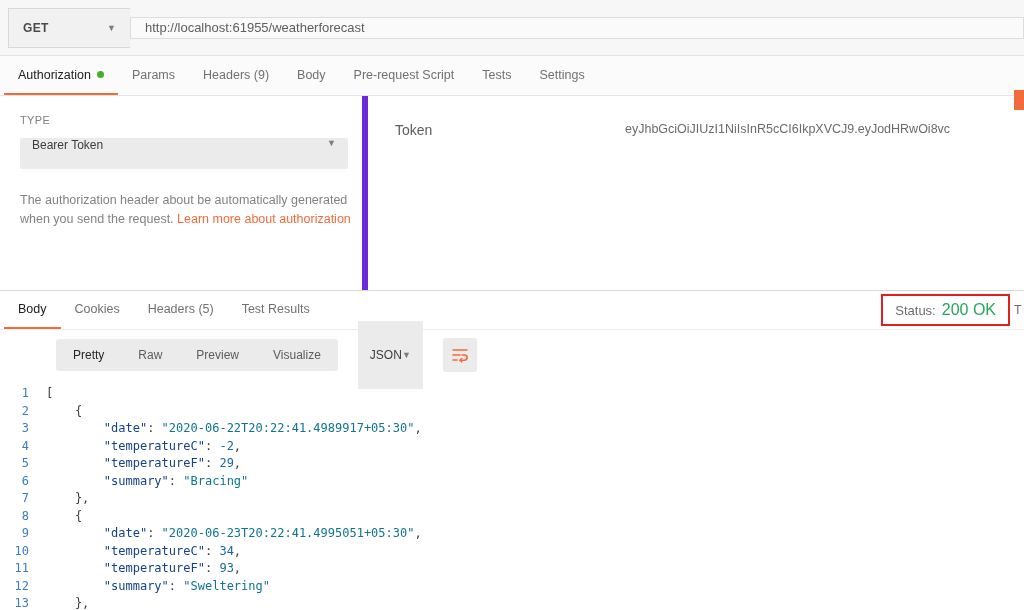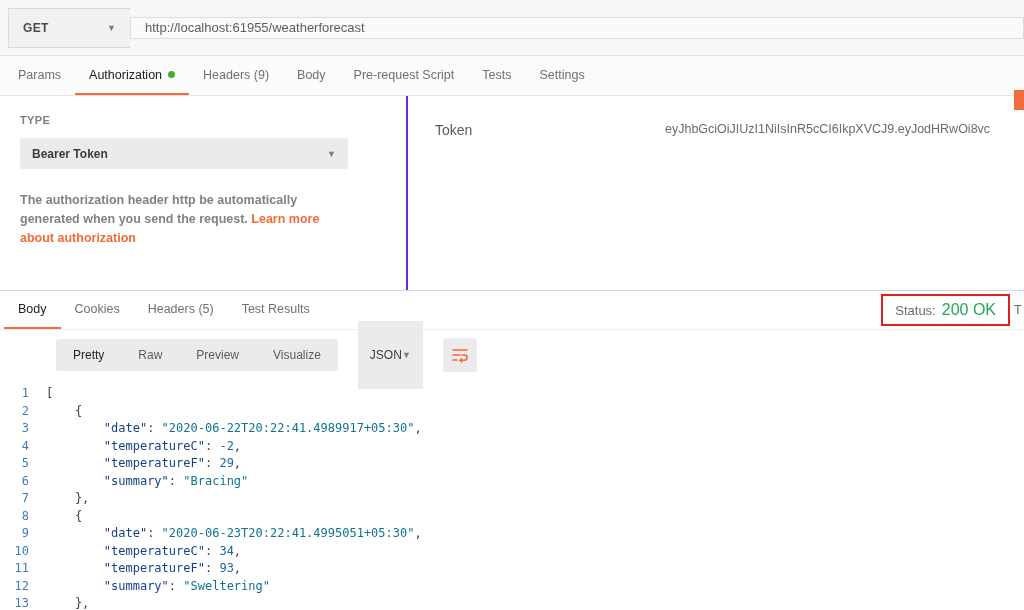--- a/index.html
+++ b/index.html
@@ -20,23 +20,23 @@
   .url-input{flex:1;height:22px;border:1px solid #ddd;background:#fafafa;font-family:"Liberation Sans",sans-serif;font-size:13px;color:#5e5e5e;padding:0 14px;outline:none;}
 
   
   .req-tabs{height:40px;background:#fbfbfb;border-bottom:1px solid #e6e6e6;display:flex;align-items:stretch;padding-left:4px;}
   .tab{display:flex;align-items:center;gap:6px;padding:0 14px;font-size:12.5px;color:#717171;cursor:pointer;border-bottom:2px solid transparent;}
   .tab.active{color:#212121;border-bottom-color:var(--accent);}
   .dot{width:7px;height:7px;border-radius:50%;background:var(--dot-green);display:inline-block;}
 
   
   .auth-panel{height:194px;display:flex;background:#fff;position:relative;}
-  .auth-left{width:408px;border-right:2px solid #6d28d9;padding:18px 20px;font-weight:bold;}
+  .auth-left{width:368px;border-right:6px solid #6d28d9;padding:18px 20px;}
   .type-label{font-size:11px;color:#808080;letter-spacing:.4px;}
-  .type-select{margin-top:12px;width:328px;height:31px;background:#ebebeb;border-radius:2px;display:flex;align-items:center;justify-content:space-between;padding:0 12px;cursor:pointer;}
+  .type-select{margin-top:12px;width:328px;height:31px;background:#ebebeb;border-radius:2px;display:flex;justify-content:space-between;padding:0 12px;cursor:pointer;}
   .type-select .val{font-size:12px;color:#3c3c3c;}
   .auth-help{margin-top:22px;width:332px;font-size:12.5px;line-height:19px;color:#828282;}
   .auth-help .link{color:var(--accent);cursor:pointer;}
   .auth-right{flex:1;padding:26px 0 0 27px;display:flex;overflow:hidden;}
   .token-label{width:230px;flex:0 0 230px;font-size:14px;color:#5c5c5c;}
   .token-value{flex:1;font-size:12.5px;color:#6b6b6b;white-space:nowrap;overflow:hidden;}
   .orange-sliver{position:absolute;right:0;top:-6px;width:10px;height:20px;background:var(--accent);}
 
   
   .resp-tabs{height:40px;border-top:1px solid #d8d8d8;border-bottom:1px solid #ededed;display:flex;align-items:stretch;padding:0 0 0 4px;background:#fff;}
@@ -69,26 +69,26 @@
 
 <div class="request-bar">
   <div class="method-select">
     <span class="method">GET</span>
     <span class="chev">▼</span>
   </div>
   <input class="url-input" type="text" value="http://localhost:61955/weatherforecast" style="">
 </div>
 
 <div class="req-tabs">
-  <div class="tab">
-    <span>Params</span>
-  </div>
   <div class="tab active">
     <span>Authorization</span>
     <span class="dot"></span>
+  </div>
+  <div class="tab">
+    <span>Params</span>
   </div>
   <div class="tab">
     <span>Headers (9)</span>
   </div>
   <div class="tab">
     <span>Body</span>
   </div>
   <div class="tab">
     <span>Pre-request Script</span>
   </div>
@@ -101,21 +101,21 @@
 </div>
 
 <div class="auth-panel">
   <div class="orange-sliver"></div>
   <div class="auth-left">
     <div class="type-label">TYPE</div>
     <div class="type-select">
       <span class="val">Bearer Token</span>
       <span class="chev">▼</span>
     </div>
-    <div class="auth-help"><span>The authorization header http be automatically generated when you send the request. </span><span class="link">Learn more about authorization</span></div>
+    <div class="auth-help"><span>The authorization header about be automatically generated when you send the request. </span><span class="link">Learn more about authorization</span></div>
   </div>
   <div class="auth-right">
     <div class="token-label">Token</div>
     <div class="token-value">eyJhbGciOiJIUzI1NiIsInR5cCI6IkpXVCJ9.eyJodHRwOi8vc</div>
   </div>
 </div>
 
 <div class="resp-tabs">
   <div class="tab active">
     <span>Body</span>

